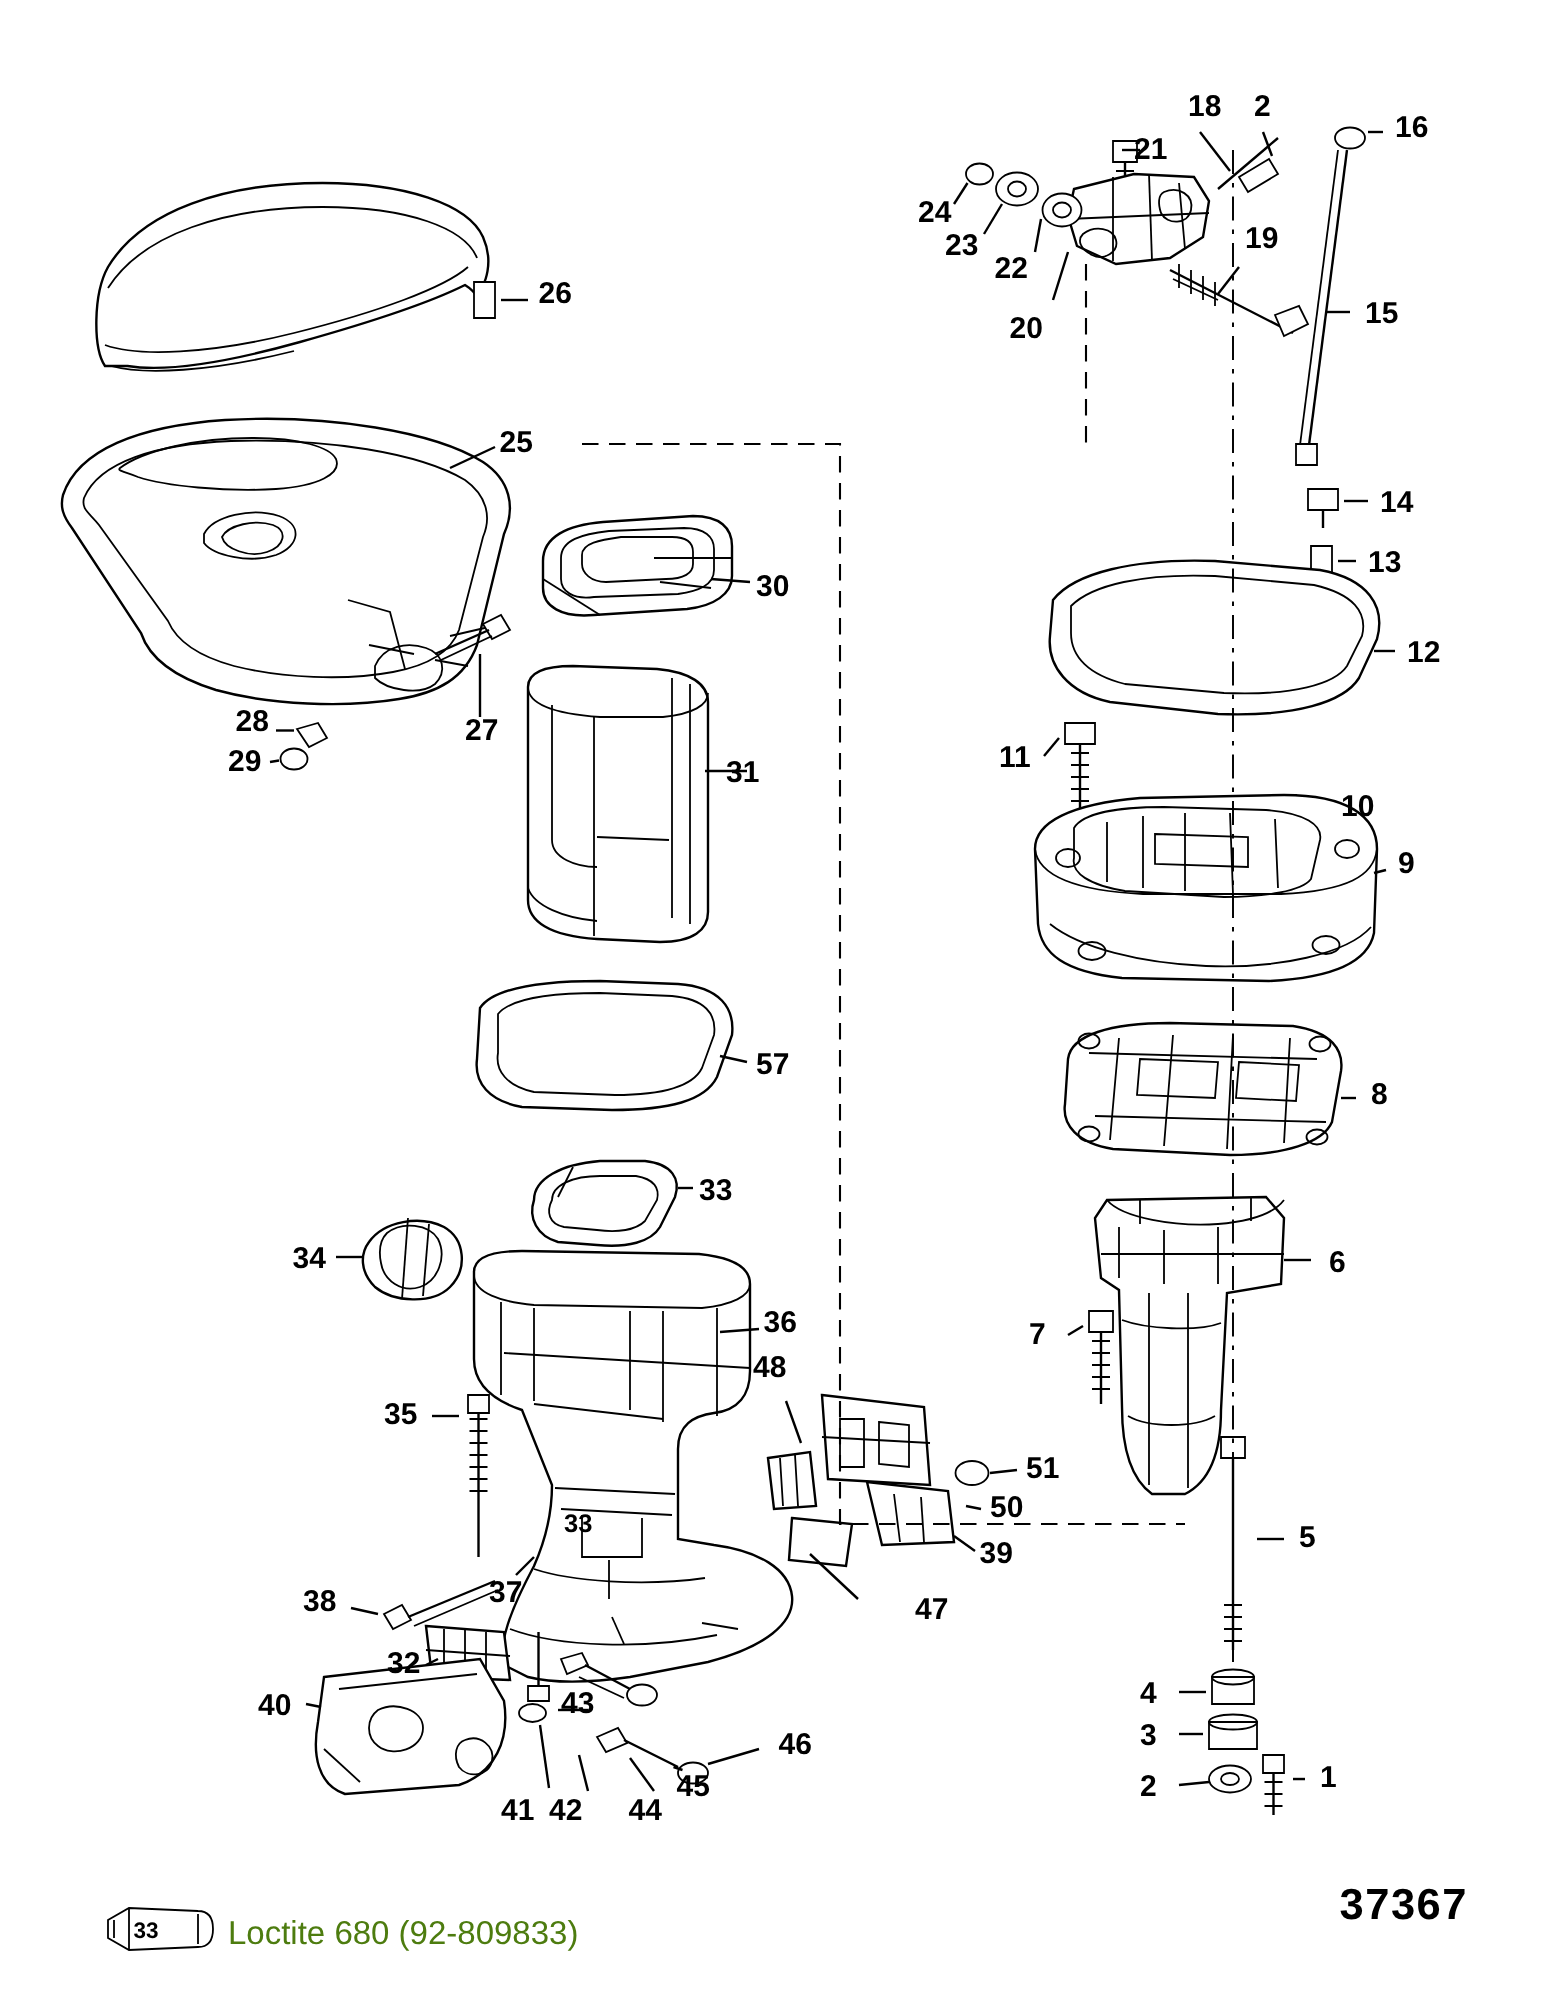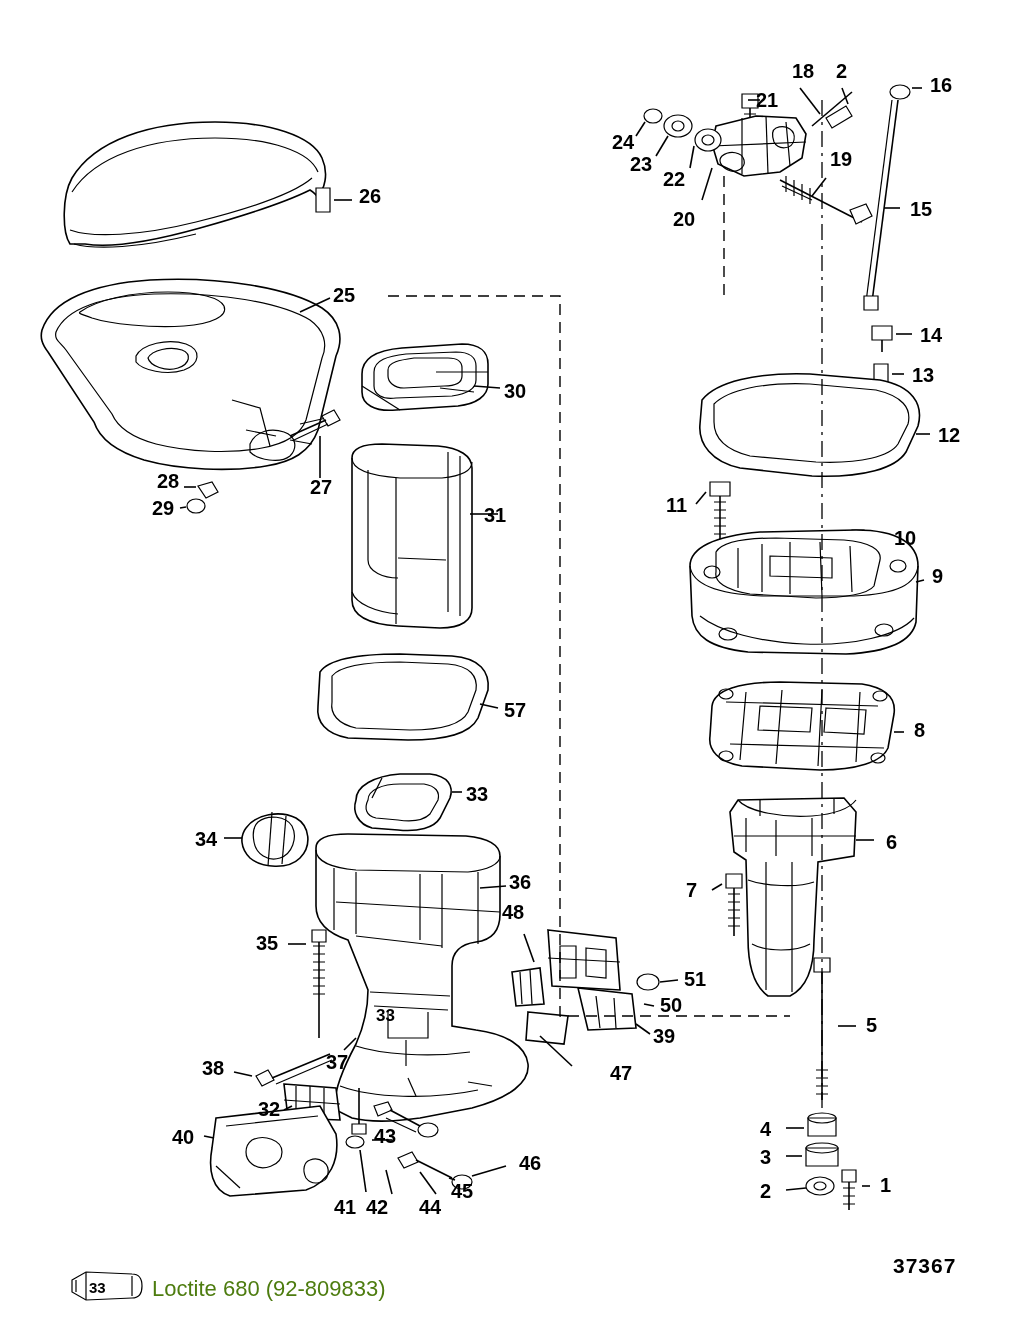--- a/index.html
+++ b/index.html
@@ -1,19 +1,19 @@
 <!DOCTYPE html>
 <html><head>
 <meta charset="utf-8">
 <style>
   html,body{margin:0;padding:0;background:#ffffff;}
   body{width:1033px;height:1337px;position:relative;font-family:"Liberation Sans",sans-serif;color:#000;overflow:hidden;}
   #sheet{position:absolute;left:0;top:0;width:1033px;height:1337px;}
   .partnum{position:absolute;font-weight:bold;font-size:20px;color:#000;white-space:nowrap;}
-  .diagnum{position:absolute;font-weight:bold;font-size:21px;color:#000;letter-spacing:1px;}
+  .diagnum{position:absolute;font-weight:bold;font-size:29px;color:#000;letter-spacing:1px;}
   .legend-text{position:absolute;font-size:22px;color:#4d7c0f;white-space:nowrap;}
   .tube{position:absolute;}
   svg{display:block;}
   .ln{stroke:#000;stroke-width:1.6;fill:none;}
   .thin{stroke:#000;stroke-width:1.2;fill:none;}
   .fillw{fill:#fff;stroke:#000;stroke-width:1.6;}
   .fillw2{fill:#fff;stroke:#000;stroke-width:1.2;}
   .dash{stroke:#000;stroke-width:1.4;fill:none;stroke-dasharray:11 7;}
   .dashc{stroke:#000;stroke-width:1.3;fill:none;stroke-dasharray:16 6 3 6;}
 </style>

